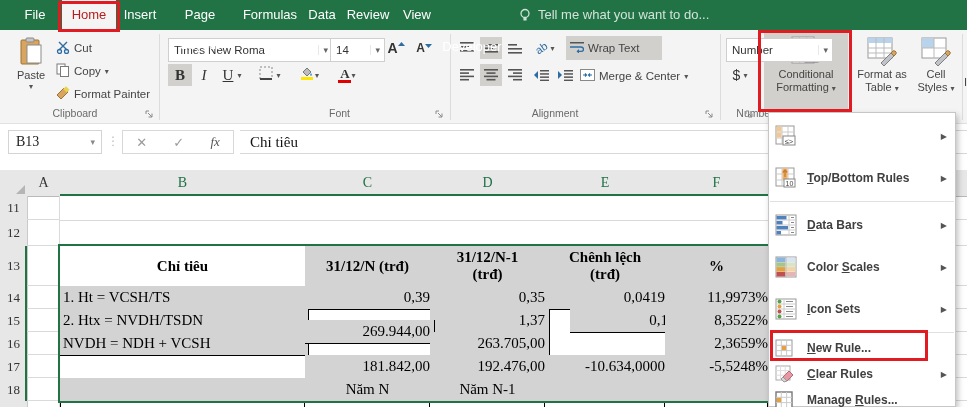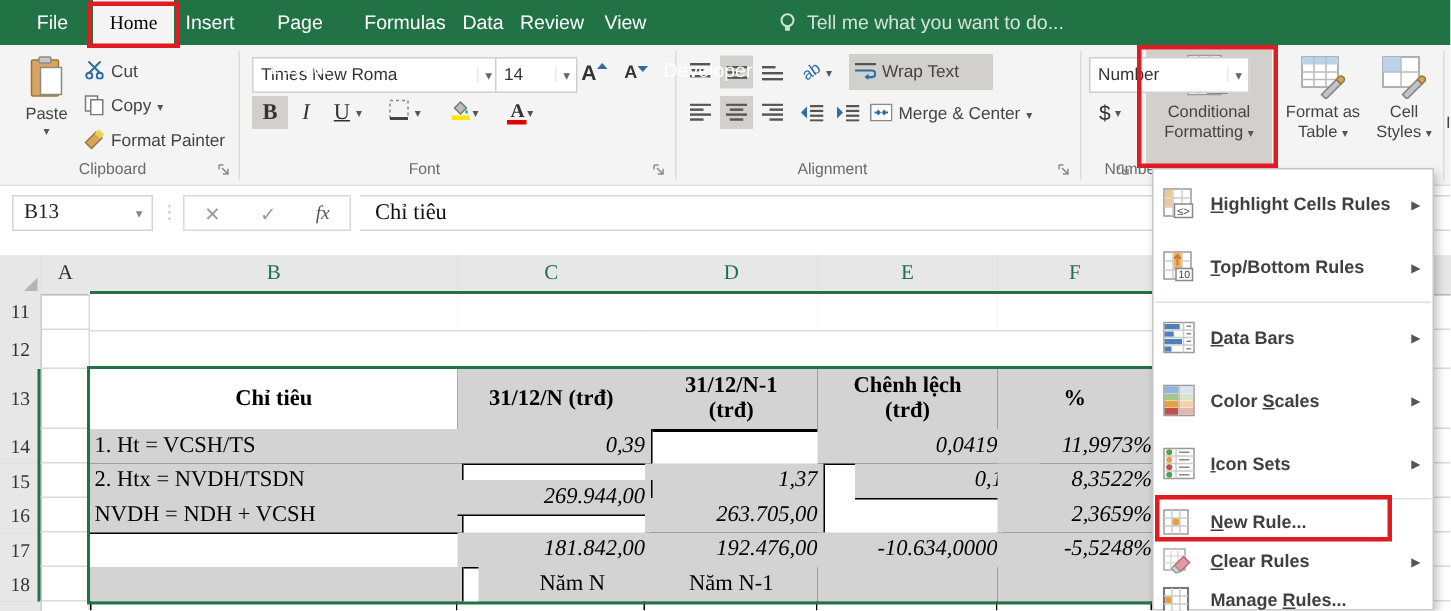--- a/index.html
+++ b/index.html
@@ -2,21 +2,21 @@
 <html><head>
 <meta charset="utf-8">
 <style>
   html,body{margin:0;padding:0;}
   body{width:967px;height:407px;position:relative;overflow:hidden;background:#fff;
        font-family:"Liberation Sans",sans-serif;-webkit-font-smoothing:antialiased;}
   .abs{position:absolute;box-sizing:border-box;}
   
   .tabbar{left:0;top:0;width:967px;height:30px;background:#217346;z-index:5;}
   .tab{position:absolute;top:0;height:30px;line-height:30px;color:#fff;font-size:13px;text-align:center;cursor:default;}
-  .tab.active{background:#f4f4f4;color:#000000;font-family:Liberation Serif, serif;}
+  .tab.active{background:#f4f4f4;color:#b91c1c;}
   .tellme{position:absolute;top:0;height:30px;line-height:30px;color:rgba(255,255,255,.8);font-size:13px;}
   .redframe{position:absolute;border:3px solid #e11b22;z-index:60;pointer-events:none;box-sizing:border-box;}
   
   .ribbon{left:0;top:30px;width:967px;height:94px;background:#f4f4f4;border-bottom:1px solid #e1e1e1;z-index:4;}
   .vsep{position:absolute;top:4px;height:86px;width:1px;background:#dcdcdc;}
   .grouplabel{position:absolute;top:77px;font-size:10.5px;color:#6a6a6a;text-align:center;}
   .launcher{position:absolute;top:76px;width:12px;height:12px;}
   .bigbtn{position:absolute;top:3px;height:77px;display:flex;flex-direction:column;align-items:center;
           font-size:11px;color:#444;text-align:center;cursor:default;}
   .bigbtn .bl{line-height:13px;}
@@ -38,21 +38,21 @@
           display:flex;align-items:center;padding-left:10px;font-family:"Liberation Serif",serif;font-size:15px;color:#111;}
   
   .hcell{position:absolute;background:#e7e7e7;border-right:1px solid #c9c9c9;border-bottom:1px solid #b9b9b9;
          font-family:"Liberation Serif",serif;font-size:14px;color:#333;display:flex;align-items:center;justify-content:center;}
   .hsel{color:#1e7145;}
   .rh{position:absolute;left:0;width:27px;background:#e7e7e7;border-right:1px solid #c9c9c9;border-bottom:1px solid #c9c9c9;
       font-family:"Liberation Serif",serif;font-size:13px;color:#333;display:flex;align-items:center;justify-content:center;}
   .gcell{position:absolute;background:#fff;border-right:1px solid #dadada;border-bottom:1px solid #dadada;}
   .tcell{position:absolute;background:#d3d3d3;border-right:1px solid #000;border-bottom:1px solid #000;
          font-family:"Liberation Serif",serif;font-size:15px;color:#000;display:flex;align-items:center;}
-  .tnum{justify-content:flex-end;padding-right:4px;font-style:italic;}
+  .tnum{justify-content:flex-end;padding-right:4px;}
   .tlbl{padding-left:3px;}
   .thead{font-weight:bold;justify-content:center;text-align:center;white-space:pre-line;line-height:17px;}
   .hline{position:absolute;height:1px;background:#dadada;}
   
   .menu{left:768px;top:112px;width:188px;height:295px;background:#fff;border:1px solid #c6c6c6;
         box-shadow:2px 3px 6px rgba(0,0,0,.25);z-index:50;padding-top:2px;box-sizing:border-box;}
   .mi{display:flex;align-items:center;padding-left:6px;cursor:default;}
   .mi.big{height:42px;}
   .mi.small{height:26px;}
   .mlbl{font-size:12px;font-weight:bold;color:#404040;margin-left:8px;}
@@ -176,21 +176,21 @@
     </span>
     <span class="arrow">▾</span>
   </div>
   <div class="tinybtn" style="left:330px;top:34px;width:34px;">
     <span style="display:flex;flex-direction:column;align-items:center;font-family:'Liberation Serif',serif;font-size:13px;font-weight:bold;line-height:12px;">
       <span>A</span>
         <span class="colorbar" style="background:#e00000;"></span>
     </span>
     <span class="arrow">▾</span>
   </div>
-  <div class="grouplabel" style="left:228px;width:110px;">Font</div>
+  <div class="grouplabel" style="left:240px;width:110px;text-align:right;">Font</div>
   <div class="launcher" style="left:434px;">
     <svg width="11" height="11" viewBox="0 0 11 11">
         <path d="M2 2 H5 M2 2 V5" stroke="#8a8a8a" fill="none"></path>
         <path d="M4 4 L8 8 M8 4.5 V8 H4.5" stroke="#8a8a8a" fill="none"></path>
       </svg>
   </div>
   <div class="vsep" style="left:450px;"></div>
 
   <div class="tinybtn" style="left:456px;top:7px;width:22px;">
       <svg width="14" height="12" viewBox="0 0 14 12">
@@ -418,41 +418,42 @@
   <div class="tcell thead" style="left:60px;top:82px;width:245px;height:40px;background:#fff;border-bottom-width:2px;">Chỉ tiêu</div>
   <div class="tcell thead" style="left:305px;top:82px;width:125px;height:40px;border-bottom-width:2px;">31/12/N (trđ)</div>
   <div class="tcell thead" style="left:430px;top:82px;width:115px;height:40px;border-bottom-width:2px;">31/12/N-1
 (trđ)</div>
   <div class="tcell thead" style="left:545px;top:82px;width:120px;height:40px;border-bottom-width:2px;">Chênh lệch
 (trđ)</div>
   <div class="tcell thead" style="left:665px;top:82px;width:103px;height:40px;border-bottom-width:2px;">%</div>
 
   <div class="tcell tlbl" style="left:60px;top:122px;width:245px;height:23px;">1. Ht = VCSH/TS</div>
   <div class="tcell tnum" style="left:305px;top:122px;width:125px;height:23px;">0,39</div>
+  <div class="tcell tnum" style="left:430px;top:122px;width:115px;height:23px;">0,35</div>
   <div class="tcell tnum" style="left:545px;top:122px;width:120px;height:23px;">0,0419</div>
   <div class="tcell tnum" style="left:665px;top:122px;width:103px;height:23px;">11,9973%</div>
 
   <div class="tcell tlbl" style="left:60px;top:145px;width:245px;height:23px;">2. Htx = NVDH/TSDN</div>
   <div class="tcell tnum" style="left:430px;top:145px;width:115px;height:23px;">1,37</div>
   <div class="tcell tnum" style="left:570px;top:145px;width:120px;height:23px;">0,1144</div>
   <div class="tcell tnum" style="left:665px;top:145px;width:103px;height:23px;">8,3522%</div>
 
   <div class="tcell tlbl" style="left:60px;top:168px;width:245px;height:23px;">NVDH = NDH + VCSH</div>
   <div class="tcell tnum" style="left:305px;top:156px;width:125px;height:23px;">269.944,00</div>
   <div class="tcell tnum" style="left:430px;top:168px;width:115px;height:23px;">263.705,00</div>
   <div class="tcell tnum" style="left:545px;top:168px;width:120px;height:23px;margin-top:40px;">6.239,0000</div>
   <div class="tcell tnum" style="left:665px;top:168px;width:103px;height:23px;">2,3659%</div>
 
   <div class="tcell tnum" style="left:305px;top:191px;width:125px;height:23px;">181.842,00</div>
   <div class="tcell tnum" style="left:430px;top:191px;width:115px;height:23px;">192.476,00</div>
   <div class="tcell tnum" style="left:545px;top:191px;width:120px;height:23px;">-10.634,0000</div>
   <div class="tcell tnum" style="left:665px;top:191px;width:103px;height:23px;">-5,5248%</div>
 
   <div class="tcell tlbl" style="left:60px;top:214px;width:245px;height:23px;"></div>
-  <div class="tcell" style="left:319px;top:214px;width:125px;height:23px;justify-content:center;">Năm N</div>
+  <div class="tcell" style="left:305px;top:214px;width:125px;height:23px;justify-content:center;">Năm N</div>
   <div class="tcell" style="left:430px;top:214px;width:115px;height:23px;justify-content:center;">Năm N-1</div>
   <div class="tcell" style="left:545px;top:214px;width:120px;height:23px;"></div>
   <div class="tcell" style="left:665px;top:214px;width:103px;height:23px;"></div>
 
   <div class="abs" style="left:60px;top:237px;width:245px;height:6px;border-right:1px solid #000;border-left:1px solid #000;background:#fff;"></div>
   <div class="abs" style="left:305px;top:237px;width:125px;height:6px;border-right:1px solid #000;background:#fff;"></div>
   <div class="abs" style="left:430px;top:237px;width:115px;height:6px;border-right:1px solid #000;background:#fff;"></div>
   <div class="abs" style="left:545px;top:237px;width:120px;height:6px;border-right:1px solid #000;background:#fff;"></div>
   <div class="abs" style="left:665px;top:237px;width:103px;height:6px;border-right:1px solid #000;background:#fff;"></div>
 
@@ -464,21 +465,20 @@
     <span class="micon">
       <svg width="24" height="22" viewBox="0 0 24 22">
           <rect x="1" y="1" width="18" height="18" fill="#fff" stroke="#999"></rect>
           <path d="M7 1 V19 M13 1 V19 M1 7 H19 M1 13 H19" stroke="#ccc"></path>
           <rect x="1.5" y="1.5" width="5" height="5" fill="#f0c896"></rect>
           <rect x="1.5" y="7.5" width="5" height="5" fill="#f0c896"></rect>
           <rect x="8" y="11" width="12" height="9" fill="#fff" stroke="#888"></rect>
           <text x="14" y="18.5" font-size="7.5" text-anchor="middle" fill="#444">≤&gt;</text>
         </svg>
     </span>
-    <span class="mlbl"><span></span><u>H</u><span>ighlight Cells Rules</span></span>
     <span class="marr">▶</span>
   </div>
   <div class="mi big">
     <span class="micon">
       <svg width="24" height="22" viewBox="0 0 24 22">
           <rect x="1" y="1" width="18" height="18" fill="#fff" stroke="#999"></rect>
           <path d="M7 1 V19 M13 1 V19 M1 7 H19 M1 13 H19" stroke="#ccc"></path>
           <rect x="7.5" y="1.5" width="5" height="11" fill="#f0b268"></rect>
           <path d="M10 3 L10 10 M7.8 5.5 L10 3 L12.2 5.5" stroke="#c87d2a" fill="none" stroke-width="1.3"></path>
           <rect x="9" y="12" width="11" height="8" fill="#fff" stroke="#888"></rect>

